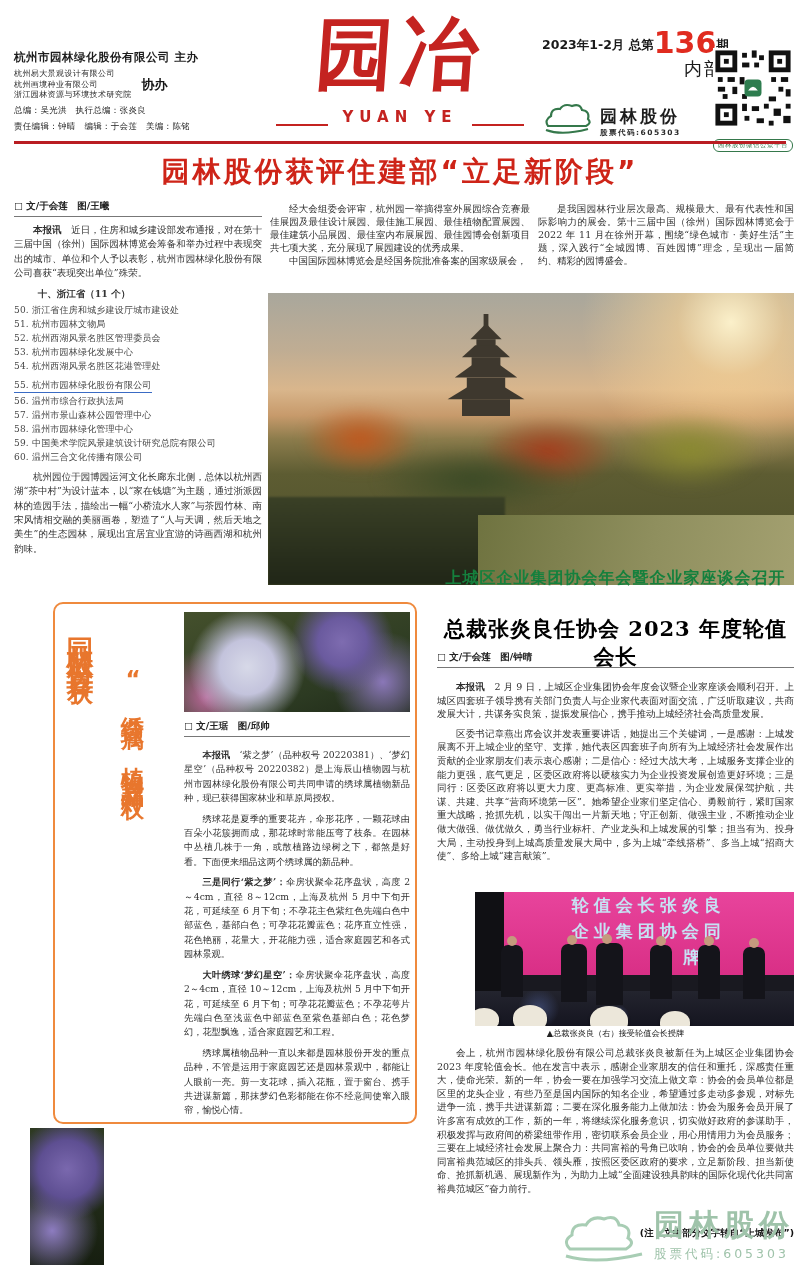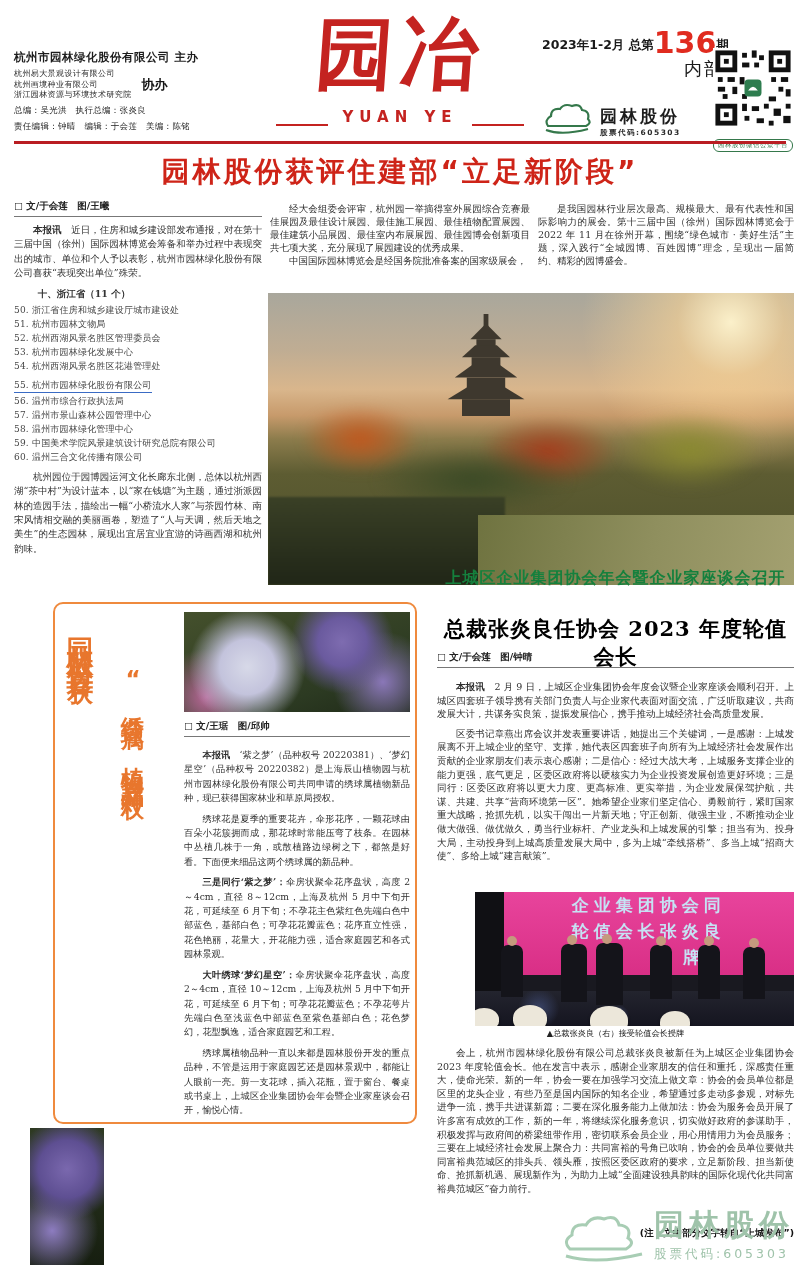--- a/index.html
+++ b/index.html
@@ -263,40 +263,40 @@
   <div class="photo-frame photo-hyd1"></div>
 
   <div class="fb-col fb-byline">
     <div class="byline">□ 文/王琚　图/邱帅</div>
   </div>
   <div class="fb-col fb-text">
     <p class="body-p"><span class="lead">本报讯</span><span>　‘紫之梦’（品种权号 20220381）、‘梦幻星空’（品种权号 20220382）是上海辰山植物园与杭州市园林绿化股份有限公司共同申请的绣球属植物新品种，现已获得国家林业和草原局授权。</span></p>
     <p class="body-p">绣球花是夏季的重要花卉，伞形花序，一颗花球由百朵小花簇拥而成，那花球时常能压弯了枝条。在园林中丛植几株于一角，或散植路边绿树之下，都煞是好看。下面便来细品这两个绣球属的新品种。</p>
     <p class="body-p"><span class="lead">三是同行‘紫之梦’：</span><span>伞房状聚伞花序盘状，高度 2～4cm，直径 8～12cm，上海及杭州 5 月中下旬开花，可延续至 6 月下旬；不孕花主色紫红色先端白色中部蓝色，基部白色；可孕花花瓣蓝色；花序直立性强，花色艳丽，花量大，开花能力强，适合家庭园艺和各式园林景观。</span></p>
     <p class="body-p"><span class="lead">大叶绣球‘梦幻星空’：</span><span>伞房状聚伞花序盘状，高度 2～4cm，直径 10～12cm，上海及杭州 5 月中下旬开花，可延续至 6 月下旬；可孕花花瓣蓝色；不孕花萼片先端白色至浅蓝色中部蓝色至紫色基部白色；花色梦幻，花型飘逸，适合家庭园艺和工程。</span></p>
-    <p class="body-p">绣球属植物品种一直以来都是园林股份开发的重点品种，不管是运用于家庭园艺还是园林景观中，都能让人眼前一亮。剪一支花球，插入花瓶，置于窗台、餐桌或书桌上，上城区企业集团协会年会暨企业家座谈会召开，愉悦心情。</p>
+    <p class="body-p">绣球属植物品种一直以来都是园林股份开发的重点品种，不管是运用于家庭园艺还是园林景观中，都能让人眼前一亮。剪一支花球，插入花瓶，置于窗台、携手共进谋新篇，那抹梦幻色彩都能在你不经意间使窜入眼帘，愉悦心情。</p>
   </div>
 
   <div class="photo-frame photo-hyd2"></div>
   <div class="photo-frame photo-hyd3"></div>
 
   <div class="a2 a2-h1">上城区企业集团协会年会暨企业家座谈会召开</div>
   <div class="a2 a2-h2">总裁张炎良任协会 2023 年度轮值会长</div>
   <div class="a2 a2-byline">
     <div class="byline">□ 文/于会莲　图/钟晴</div>
   </div>
   <div class="a2 a2-text1">
     <p class="body-p"><span class="lead">本报讯</span><span>　2 月 9 日，上城区企业集团协会年度会议暨企业家座谈会顺利召开。上城区四套班子领导携有关部门负责人与企业家代表面对面交流，广泛听取建议，共商发展大计，共谋务实良策，提振发展信心，携手推动上城经济社会高质量发展。</span></p>
     <p class="body-p">区委书记章燕出席会议并发表重要讲话，她提出三个关键词，一是感谢：上城发展离不开上城企业的坚守、支撑，她代表区四套班子向所有为上城经济社会发展作出贡献的企业家朋友们表示衷心感谢；二是信心：经过大战大考，上城服务支撑企业的能力更强，底气更足，区委区政府将以硬核实力为企业投资发展创造更好环境；三是同行：区委区政府将以更大力度、更高标准、更实举措，为企业发展保驾护航，共谋、共建、共享“营商环境第一区”。她希望企业家们坚定信心、勇毅前行，紧盯国家重大战略，抢抓先机，以实干闯出一片新天地；守正创新、做强主业，不断推动企业做大做强、做优做久，勇当行业标杆、产业龙头和上城发展的引擎；担当有为、投身大局，主动投身到上城高质量发展大局中，多为上城“牵线搭桥”、多当上城“招商大使”、多给上城“建言献策”。</p>
   </div>
 
   <div class="photo-frame photo-stage">
     <div class="stage-banner">
+        <div class="li-bn">轮值会长张炎良</div>
         <div class="li-bn">企业集团协会同</div>
-        <div class="li-bn">轮值会长张炎良</div>
         <div class="li-bn">授　牌</div>
       </div>
     <div class="curtain"></div>
     <div class="floor"></div>
     <div class="fig" style="left:8%;bottom:22%;height:52px;">
         <div class="head"></div>
       </div>
     <div class="fig" style="left:27%;bottom:18%;height:58px;width:26px;">
         <div class="head"></div>
       </div>

